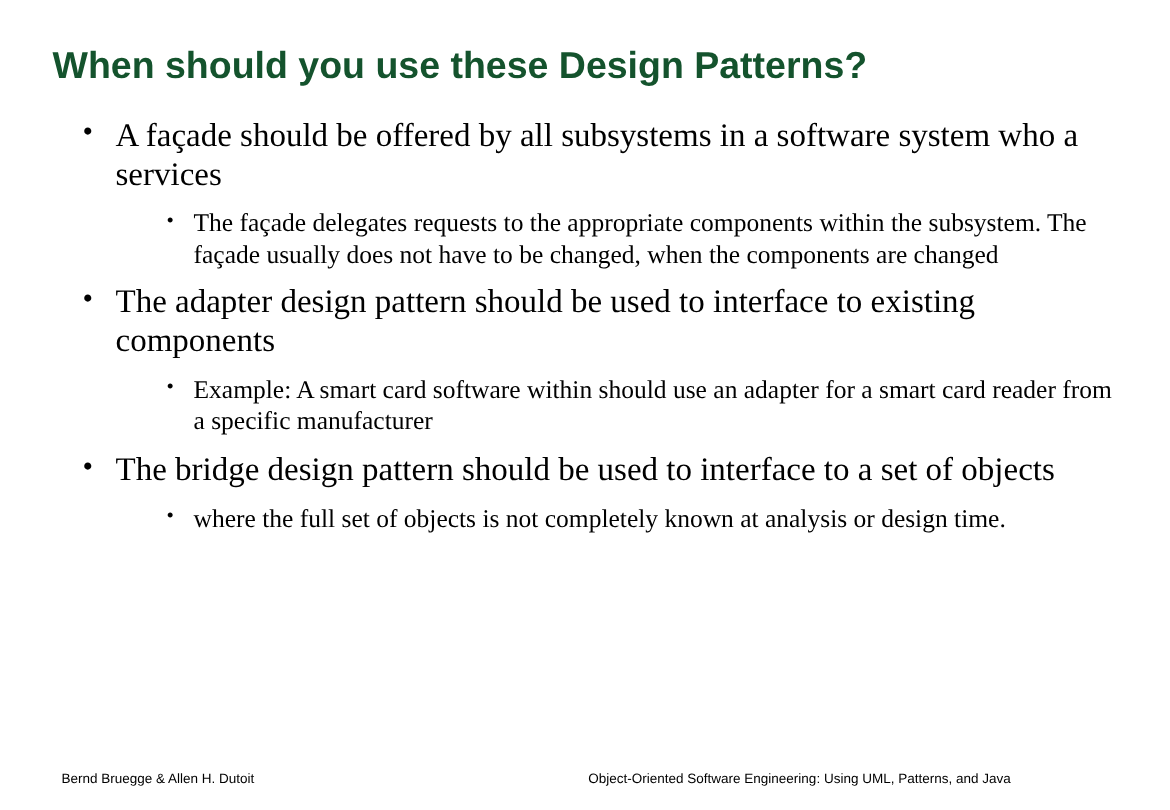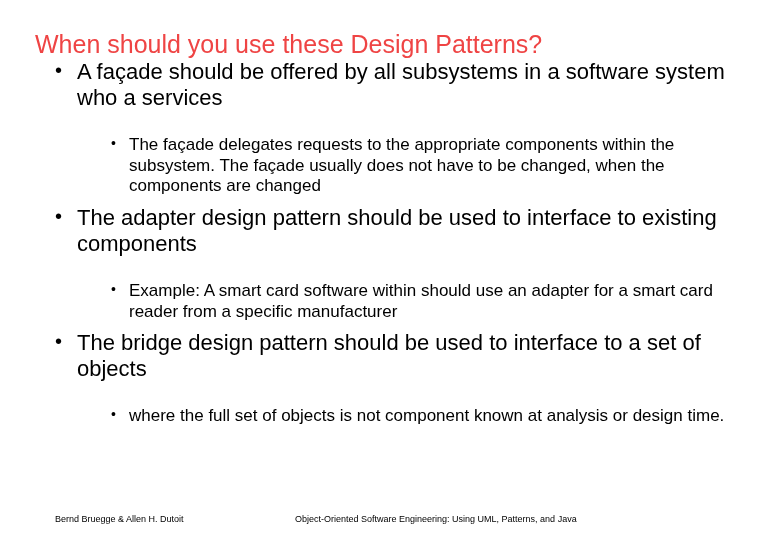--- a/index.html
+++ b/index.html
@@ -10,80 +10,83 @@
     body {
       width: 780px;
       height: 540px;
       background: #ffffff;
       font-family: Verdana, Geneva, sans-serif;
       padding: 30px 35px 15px 35px;
       position: relative;
     }
     .title {
       font-size: 25px;
-      font-weight: normal;
-      color: #ef4444;
+      font-weight: bold;
+      color: #14532d;
+      margin-bottom: 18px;
       margin-left: 0px;
     }
     .level1 {
       list-style: none;
       padding-left: 20px;
+      font-family: Liberation Serif, serif;
     }
     .level1 > li {
       font-size: 22px;
       color: #000;
       margin-bottom: 6px;
       position: relative;
       padding-left: 22px;
       line-height: 1.18;
     }
     .level1 > li::before {
       content: "•";
       position: absolute;
       left: 0;
       top: 0;
       font-size: 20px;
     }
     .level2 {
       list-style: none;
       padding-left: 34px;
-      margin-top: 24px;
+      margin-top: 10px;
       margin-bottom: 8px;
     }
     .level2 > li {
       font-size: 17px;
       color: #000;
       position: relative;
       padding-left: 18px;
       line-height: 1.22;
       margin-bottom: 4px;
     }
     .level2 > li::before {
       content: "•";
       position: absolute;
       left: 0;
       top: 0;
       font-size: 14px;
     }
     .footer {
       position: absolute;
       bottom: 14px;
-      left: 55px;
+      left: 41px;
       right: 35px;
       display: flex;
       font-size: 9px;
       color: #000;
+      gap: 40px;
     }
     .footer-left {
       width: 200px;
       line-height: 1.3;
     }
     .footer-center {
       flex: 1;
-      text-align: left;
+      text-align: center;
       padding-left: 40px;
     }
   </style>
 </head>
 <body>
 
 <h1 class="title">When should you use these Design Patterns?</h1>
 
 <ul class="level1">
   <li>
@@ -94,21 +97,21 @@
   </li>
   <li>
     <span>The adapter design pattern should be used to interface to existing components</span>
     <ul class="level2">
       <li>Example: A smart card software within should use an adapter for a smart card reader from a specific manufacturer</li>
     </ul>
   </li>
   <li>
     <span>The bridge design pattern should be used to interface to a set of  objects</span>
     <ul class="level2">
-      <li>where the full set of objects is not component known at analysis or design time.</li>
+      <li>where the full set of objects is not completely known at analysis or design time.</li>
     </ul>
   </li>
 </ul>
 
 <div class="footer">
   <div class="footer-left">
     <div>Bernd Bruegge &amp; Allen H. Dutoit</div>
   </div>
   <div class="footer-center">Object-Oriented Software Engineering: Using UML, Patterns, and Java</div>
 </div>

